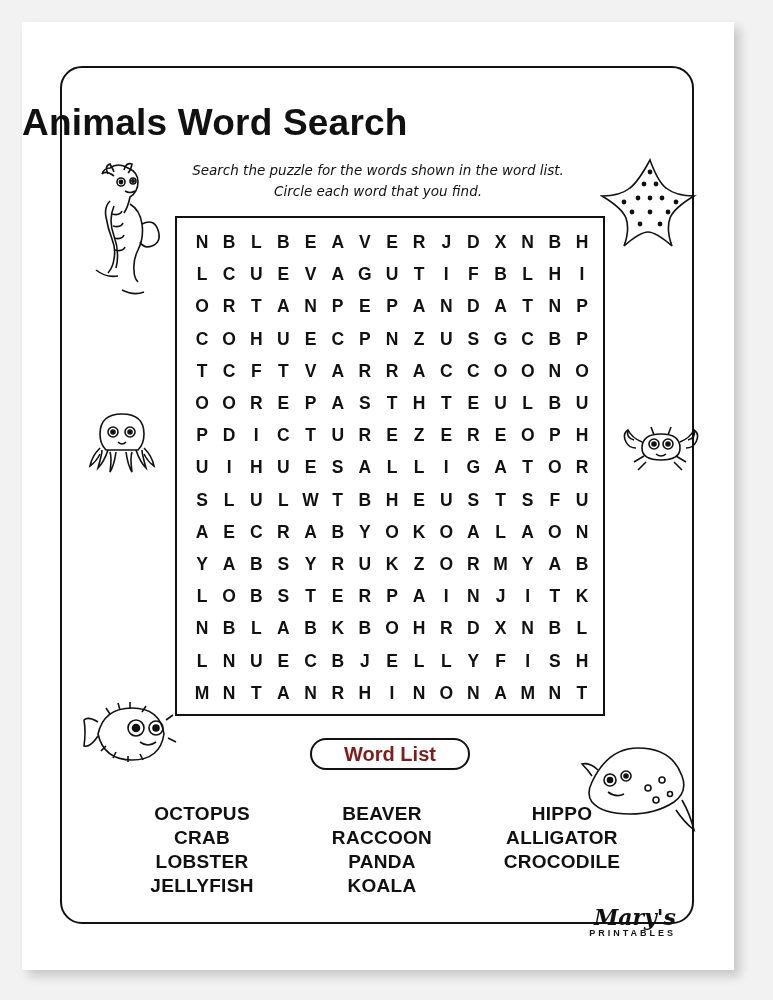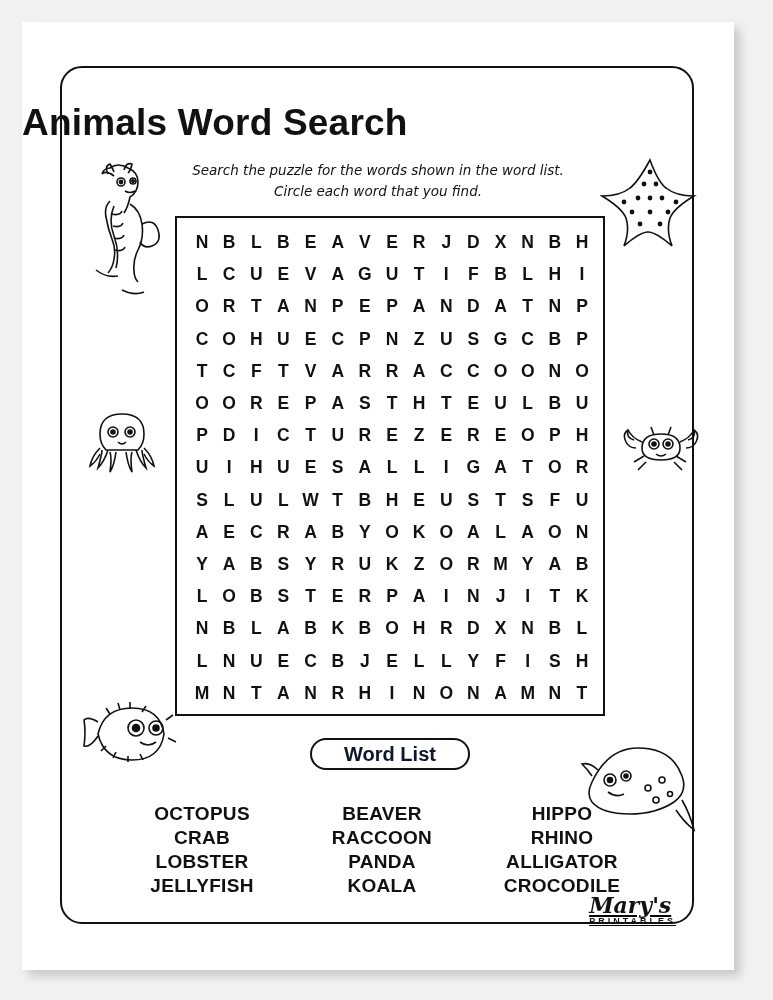--- a/index.html
+++ b/index.html
@@ -101,21 +101,21 @@
     top: 716px;
     width: 160px;
     height: 32px;
     border: 2px solid #111111;
     border-radius: 16px;
     box-sizing: border-box;
     text-align: center;
     line-height: 28px;
     font-size: 20px;
     font-weight: bold;
-    color: #0f172a;
+    color: #7f1d1d;
   }
   .wordlist {
     position: absolute;
     left: 80px;
     top: 780px;
     width: 560px;
     display: flex;
     justify-content: center;
   }
   .wl-col {
@@ -125,23 +125,22 @@
   .wl-col div {
     font-size: 19px;
     font-weight: bold;
     color: #111111;
     line-height: 24px;
     letter-spacing: 0.3px;
   }
   .brand {
     position: absolute;
     right: 58px;
-    bottom: 44px;
-    text-align: left;
-    text-decoration: underline;
+    bottom: 32px;
+    text-align: right;
   }
   .brand-main {
     font-family: "DejaVu Serif", serif;
     font-style: italic;
     font-weight: bold;
     font-size: 22px;
     color: #111111;
     line-height: 22px;
   }
   .brand-sub {
@@ -553,21 +552,20 @@
         <div>JELLYFISH</div>
       </div>
       <div class="wl-col">
         <div>BEAVER</div>
         <div>RACCOON</div>
         <div>PANDA</div>
         <div>KOALA</div>
       </div>
       <div class="wl-col">
         <div>HIPPO</div>
-        <div>RHINO</div>
         <div>ALLIGATOR</div>
         <div>CROCODILE</div>
       </div>
     </div>
 
     <div class="brand">
       <div class="brand-main">Mary's</div>
       <div class="brand-sub">PRINTABLES</div>
     </div>
 

